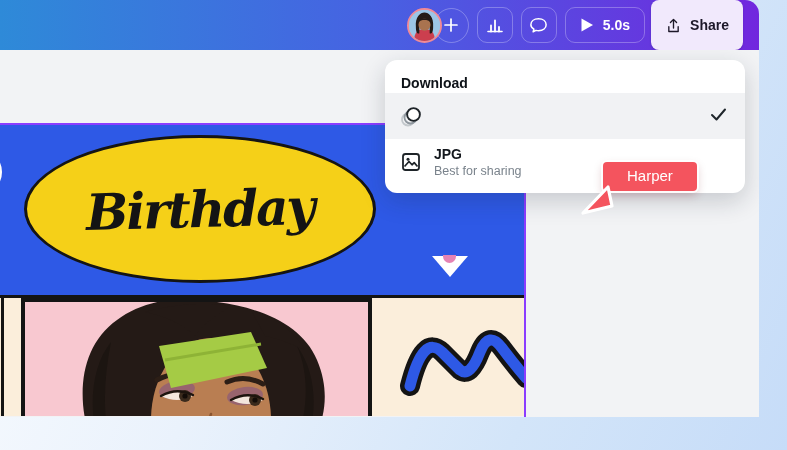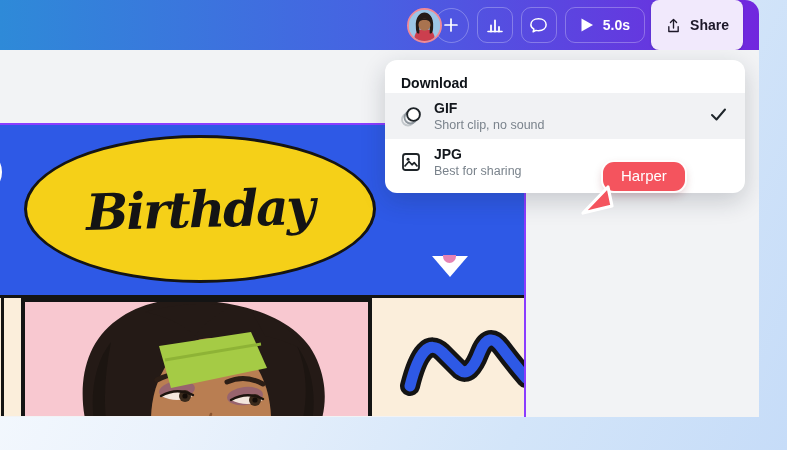--- a/index.html
+++ b/index.html
@@ -61,21 +61,21 @@
     padding-bottom:8px; z-index:5; }
   .dd-title { padding:15px 16px 2px; font-size:14px; font-weight:700; color:#0e1318; }
   .dd-row { display:flex; align-items:center; gap:12px; height:46px; padding:0 18px 0 15px; cursor:pointer; }
   .dd-row.selected { background:#f1f2f4; }
   .dd-icon { width:22px; height:22px; flex:0 0 22px; display:flex; align-items:center; }
   .dd-text { display:flex; flex-direction:column; justify-content:center; gap:2px; }
   .dd-format { font-size:14px; font-weight:700; color:#13171c; line-height:15px; }
   .dd-desc { font-size:12.5px; color:#7a838c; line-height:14px; }
   .dd-check { margin-left:auto; }
   .collab-pill { position:absolute; left:603px; top:112px; background:#f4545e; color:#fff;
-    font-size:15px; font-weight:500; padding:5px 18px 7px; border-radius:11px;
+    font-size:15px; font-weight:500; padding:5px 24px 7px; border-radius:4px;
     box-shadow:0 0 0 2px rgba(255,255,255,.9), 0 4px 10px rgba(120,20,30,.25); z-index:8; }
   .collab-cursor { position:absolute; left:578px; top:133px; z-index:8; }
 </style>
 </head>
 <body>
 
 <div class="app">
 
   <div class="toolbar">
 
@@ -185,24 +185,20 @@
       <div class="dd-title">Download</div>
 
       <div class="dd-row selected">
         <span class="dd-icon">
           <svg width="22" height="22" viewBox="0 0 22 22">
             <circle cx="8" cy="14.5" r="6" fill="none" stroke="#c3c8cc" stroke-width="1.8"></circle>
             <circle cx="10.5" cy="12.5" r="6" fill="none" stroke="#8f979e" stroke-width="1.8"></circle>
             <circle cx="13.5" cy="9.5" r="6.4" fill="#fff" stroke="#1e2428" stroke-width="1.9"></circle>
           </svg>
         </span>
-        <span class="dd-text">
-          <span class="dd-format">GIF</span>
-          <span class="dd-desc">Short clip, no sound</span>
-        </span>
         <span class="dd-check">
           <svg width="17" height="15" viewBox="0 0 17 15">
             <path d="M2 8 L6.5 12.5 L15 2.5" fill="none" stroke="#1f262b" stroke-width="2" stroke-linecap="round" stroke-linejoin="round"></path>
           </svg>
         </span>
       </div>
 
       <div class="dd-row">
         <span class="dd-icon">
           <svg width="22" height="22" viewBox="0 0 22 22">

